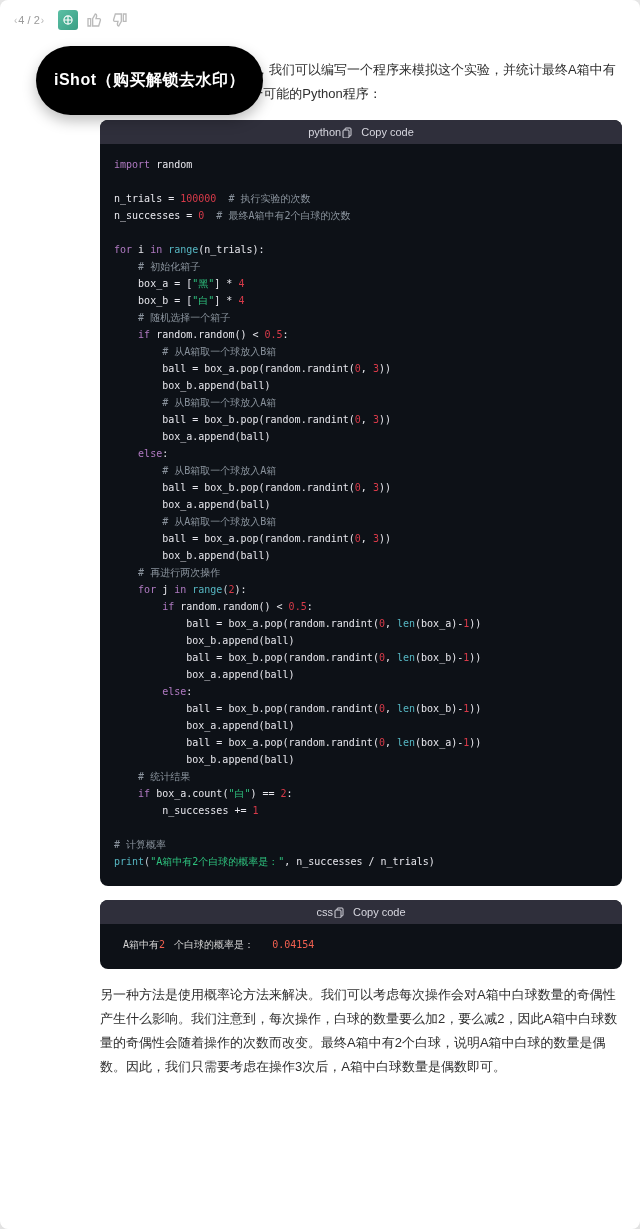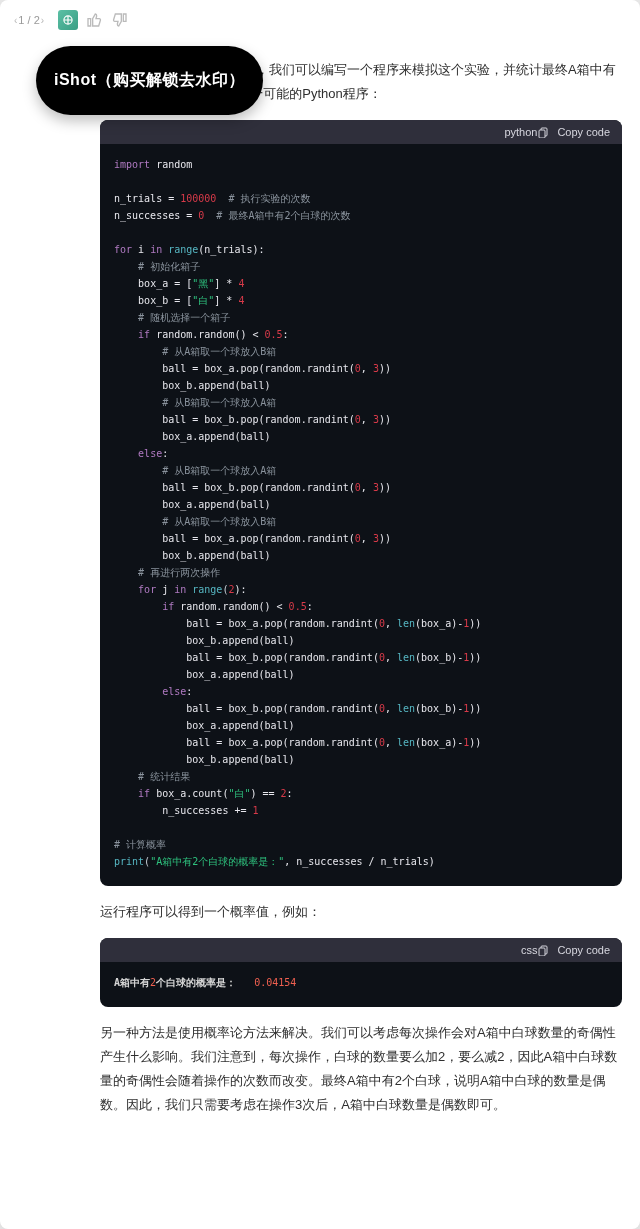--- a/index.html
+++ b/index.html
@@ -89,21 +89,21 @@
     font-size:13px;
   }
   .para.first{margin-top:22px;}
   .codewrap{
     margin:14px 0;
     border-radius:8px;
     overflow:hidden;
     background:var(--code-bg);
   }
   .codehead{
-    display:flex;align-items:center;justify-content:flex-end;
+    display:flex;align-items:center;justify-content:center;
     background:var(--code-header);
     color:#d7d7df;
     font-size:11px;
     padding:6px 12px;
   }
   .copy{
     display:flex;align-items:center;gap:8px;cursor:pointer;
     color:#d7d7df;font-size:11px;
   }
   .copy svg{width:12px;height:12px;}
@@ -116,33 +116,33 @@
     color:var(--code-text);
     white-space:pre;
     overflow:hidden;
   }
   .kw{color:var(--kw);}        
   .nm{color:var(--num);}       
   .st{color:var(--str);}       
   .cm{color:var(--cm);}
   .id{color:var(--id);}
   .bu{color:#56b6c2;}          
-  .out-lbl{color:var(--out-label);font-weight:700;}
+  .out-lbl{color:var(--out-label);font-weight:400;margin-left:9px;}
   .out-lbl-num{color:var(--out-num);}
   .out-val{color:var(--out-num);}
 </style>
 </head>
 <body>
 
 <div class="sheet">
 
   <div class="topbar">
     <span class="pager">
       <span class="ang">‹</span>
-      <span>1 / 2</span>
+      <span>4 / 2</span>
       <span class="ang">›</span>
     </span>
     <span class="avatar">
       <svg viewBox="0 0 24 24" width="14" height="14" fill="none" stroke="#fff" stroke-width="2">
           <circle cx="12" cy="12" r="7"></circle>
           <path d="M5 12h14M12 5v14"></path>
         </svg>
     </span>
     <span class="thumbs">
       <svg class="thumb" viewBox="0 0 24 24" fill="none" stroke="#bbb" stroke-width="2">
@@ -208,21 +208,20 @@
             <span class="id">ball = box_a.pop(random.randint(</span><span class="nm">0</span><span class="id">, </span><span class="bu">len</span><span class="id">(box_a)-</span><span class="nm">1</span><span class="id">))</span>
             <span class="id">box_b.append(ball)</span>
     <span class="cm"># 统计结果</span>
     <span class="kw">if</span><span class="id"> box_a.count(</span><span class="st">"白"</span><span class="id">) == </span><span class="nm">2</span><span class="id">:</span>
         <span class="id">n_successes += </span><span class="nm">1</span>
 
 <span class="cm"># 计算概率</span>
 <span class="bu">print</span>(<span class="st">"A箱中有2个白球的概率是："</span><span class="id">, n_successes / n_trials)</span></pre>
     </div>
 
-    <p class="para">运行程序可以得到一个概率值，例如：</p>
 
     <div class="codewrap">
       <div class="codehead">
         <span>css</span>
         <span class="copy">
           <svg viewBox="0 0 24 24" fill="none" stroke="currentColor" stroke-width="2">
               <rect x="8" y="4" width="12" height="16" rx="2"></rect>
               <rect x="4" y="8" width="12" height="16" rx="2" fill="#2f2f3b"></rect>
             </svg>
           <span>Copy code</span>

